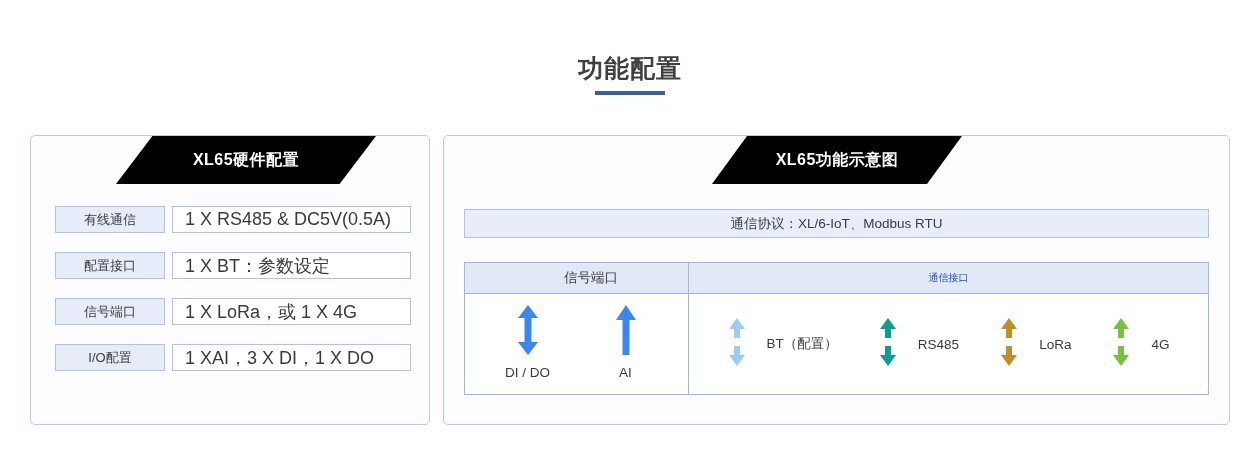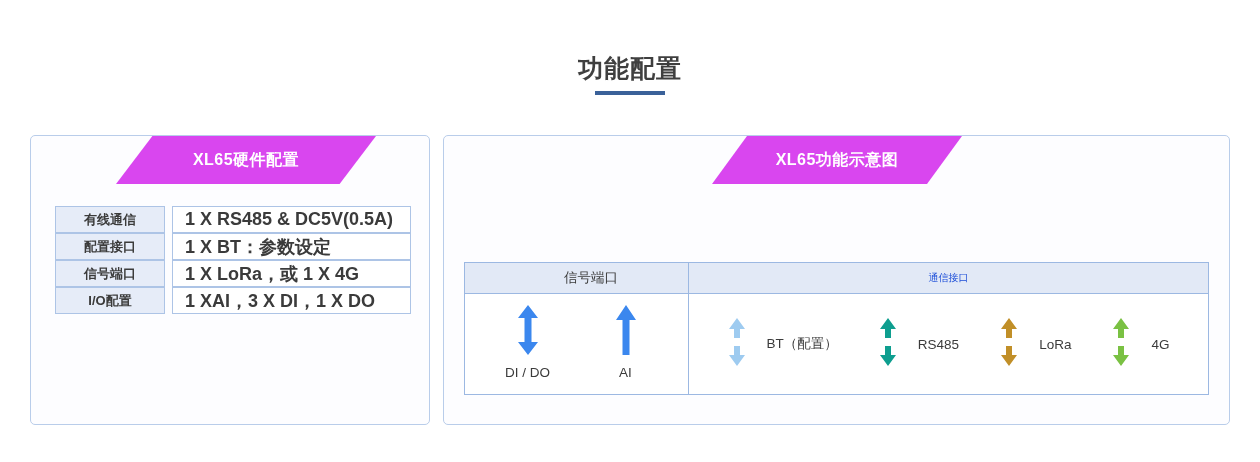--- a/index.html
+++ b/index.html
@@ -47,21 +47,21 @@
     box-sizing: border-box;
   }
   #panel-left  { left: 30px;  top: 135px; width: 400px; height: 290px; }
   #panel-right { left: 443px; top: 135px; width: 787px; height: 290px; }
 
   
   .banner {
     position: absolute;
     top: 0;
     height: 48px;
-    background: #d946ef;
+    background: #000000;
     color: #ffffff;
     font-size: 16px;
     font-weight: bold;
     letter-spacing: 0.5px;
     display: flex;
     align-items: center;
     justify-content: center;
     box-sizing: border-box;
   }
   #banner-left {
@@ -80,21 +80,21 @@
   .spec-rows {
     position: absolute;
     left: 24px;
     top: 70px;
     width: 356px;
   }
   .spec-row {
     display: flex;
     align-items: stretch;
     height: 27px;
-    font-weight: bold;
+    margin-bottom: 19px;
   }
   .spec-label {
     width: 110px;
     background: #e6ecf8;
     border: 1px solid #adc4e6;
     box-sizing: border-box;
     display: flex;
     align-items: center;
     justify-content: center;
     font-size: 13px;
@@ -256,20 +256,23 @@
     </div>
 
   </div>
 </div>
 
 <div class="panel" id="panel-right">
   <div class="banner" id="banner-right">
     <span>XL65功能示意图</span>
   </div>
 
+  <div class="protocol-bar">
+    <span>通信协议：XL/6-IoT、Modbus RTU</span>
+  </div>
 
   <div class="func-table">
     <div class="table-head">
       <div class="th-signal">信号端口</div>
       <div class="th-comm">通信接口</div>
     </div>
 
     <div class="table-body">
 
       <div class="td-signal">

